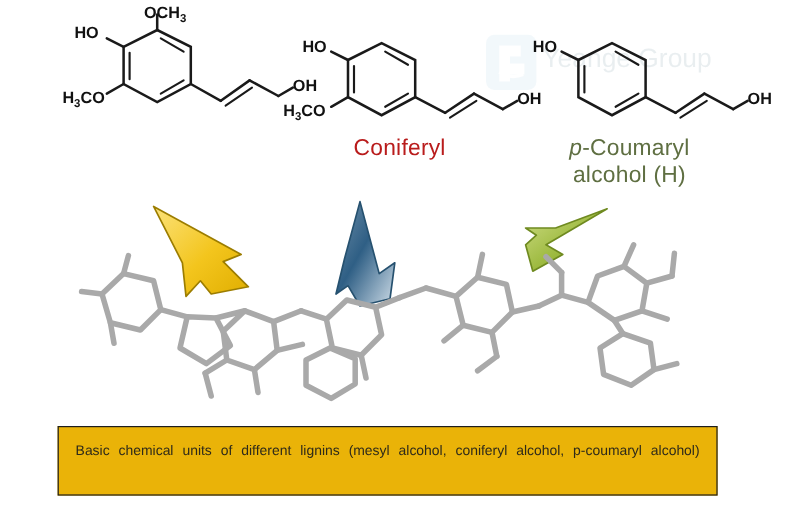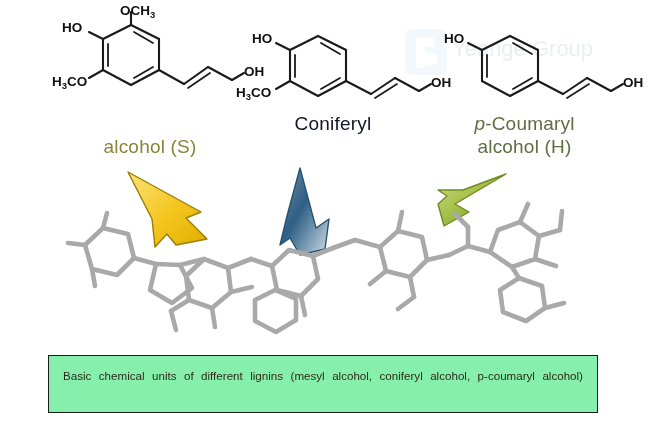--- a/index.html
+++ b/index.html
@@ -24,21 +24,21 @@
   .caption-label {
     position: absolute;
     text-align: center;
     font-family: "Liberation Sans", sans-serif;
     font-size: 19px;
     line-height: 23px;
     letter-spacing: 0.2px;
     white-space: nowrap;
   }
   #label-sinapyl  { color: #8a8438; left: 60px;  top: 112px; width: 180px; }
-  #label-coniferyl{ color: #0f172a; left: 248px; top: 112px; width: 170px; }
+  #label-coniferyl{ color: #b91c1c; left: 248px; top: 112px; width: 170px; }
   #label-coumaryl { color: #5f6f42; left: 432px; top: 112px; width: 185px; text-align: center; }
   .ital { font-style: italic; }
 
   #watermark {
     position: absolute;
     left: 404px;
     top: 27px;
     width: 196px;
     height: 52px;
     opacity: 0.30;
@@ -53,21 +53,21 @@
     font-family: "Liberation Sans", sans-serif;
     white-space: nowrap;
   }
 
   #caption-box {
     position: absolute;
     left: 48px;
     top: 355px;
     width: 550px;
     height: 58px;
-    background: #86efac;
+    background: #eab308;
     border: 1.6px solid #1d1d1d;
     box-sizing: border-box;
     padding: 10px 14px 0 14px;
   }
   #caption-text {
     font-family: "Liberation Sans", sans-serif;
     font-size: 11.6px;
     line-height: 19px;
     color: #2e2a1a;
     text-align: justify;
@@ -120,21 +120,20 @@
         <text x="72" y="9">OCH<tspan font-size="9.5" dy="3">3</tspan></text>
         <text x="14" y="26">HO</text>
         <text x="4" y="80">H<tspan font-size="9.5" dy="3">3</tspan><tspan dy="-3">CO</tspan></text>
         <text x="196" y="70">OH</text>
       </g>
     </svg>
   </div>
 
   <div class="caption-label" id="label-sinapyl">
     <br>
-    <span>alcohol (S)</span>
   </div>
 
   <div class="struct" style="left:252px; top:30px;">
     <svg width="200" height="82" viewBox="0 0 200 82">
       <g stroke="#1a1a1a" stroke-width="2.1" fill="none" stroke-linecap="round">
         <path d="M38 20 L66 6 L94 20 L94 51 L66 66 L38 51 Z"></path>
         <path d="M43 25 L43 47" stroke-width="1.8"></path>
         <path d="M69 13 L88 24" stroke-width="1.8"></path>
         <path d="M69 59 L88 48" stroke-width="1.8"></path>
 

